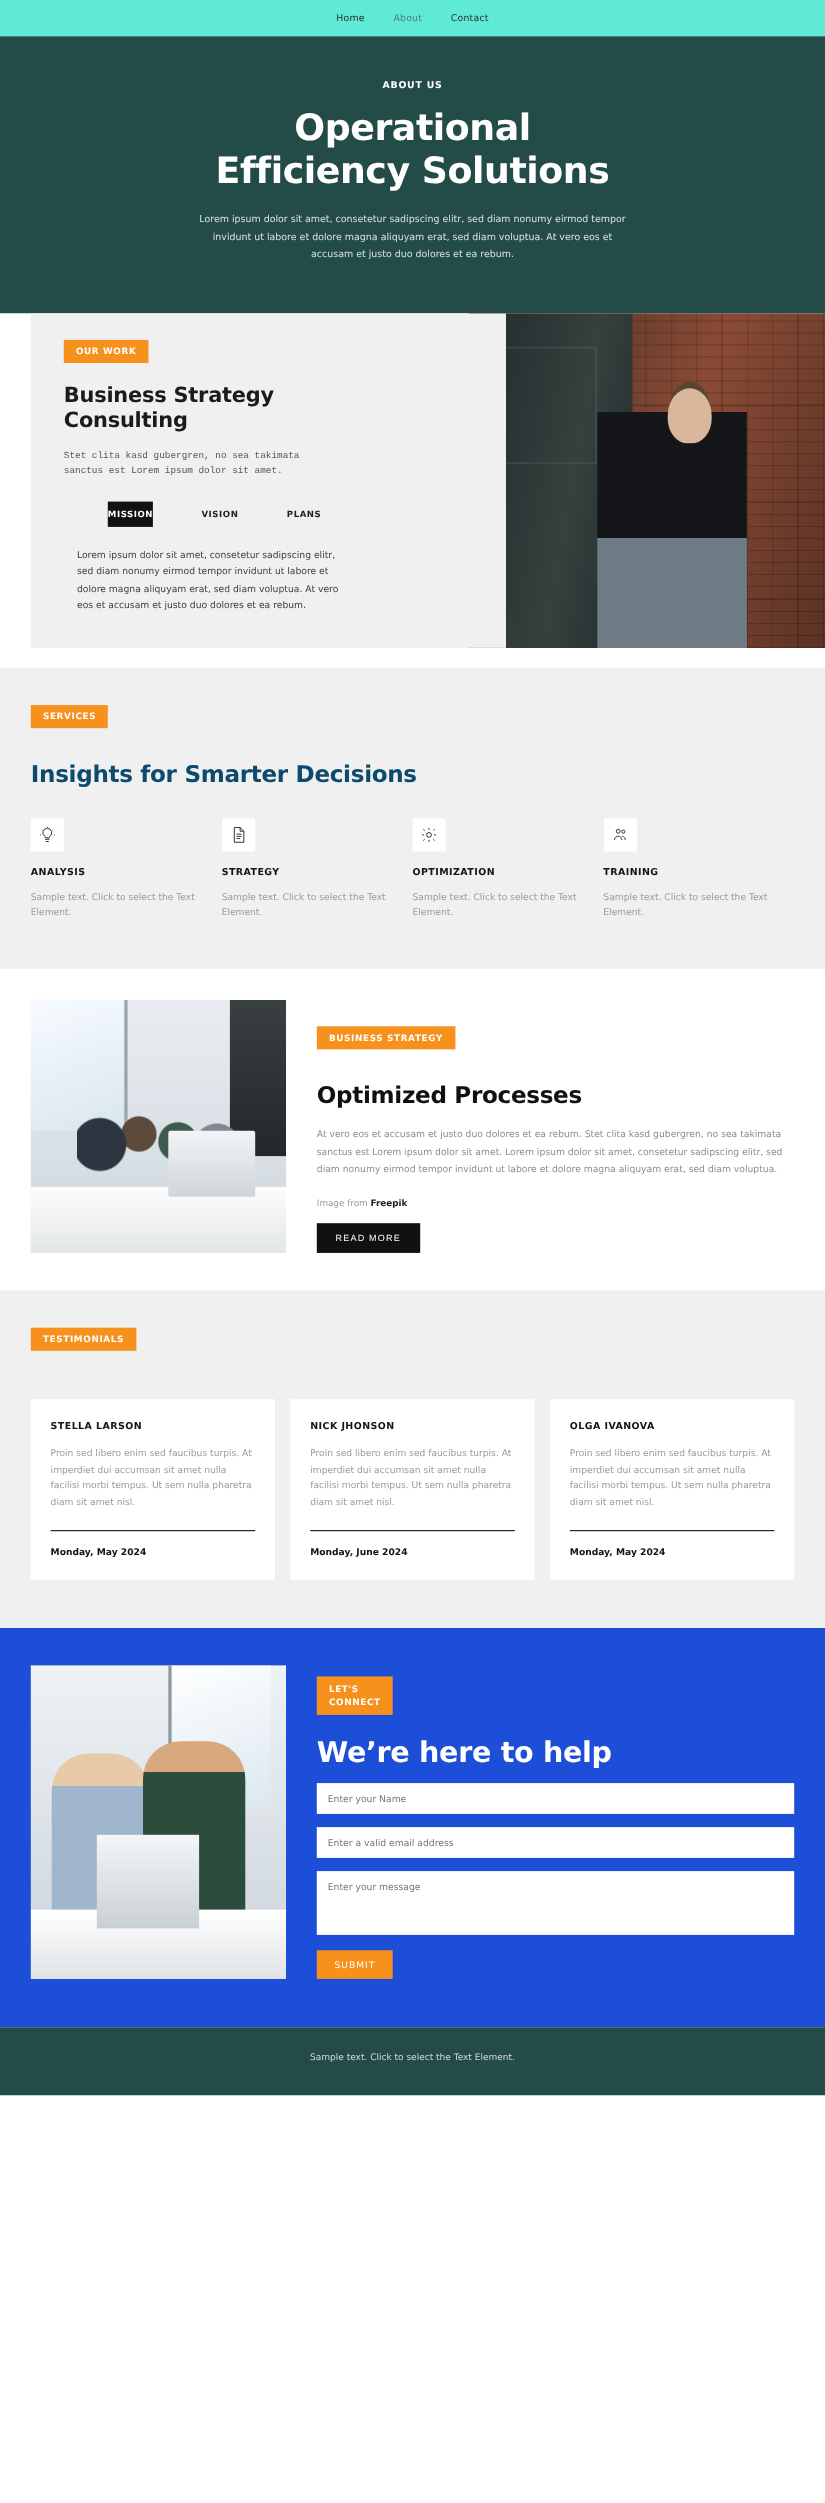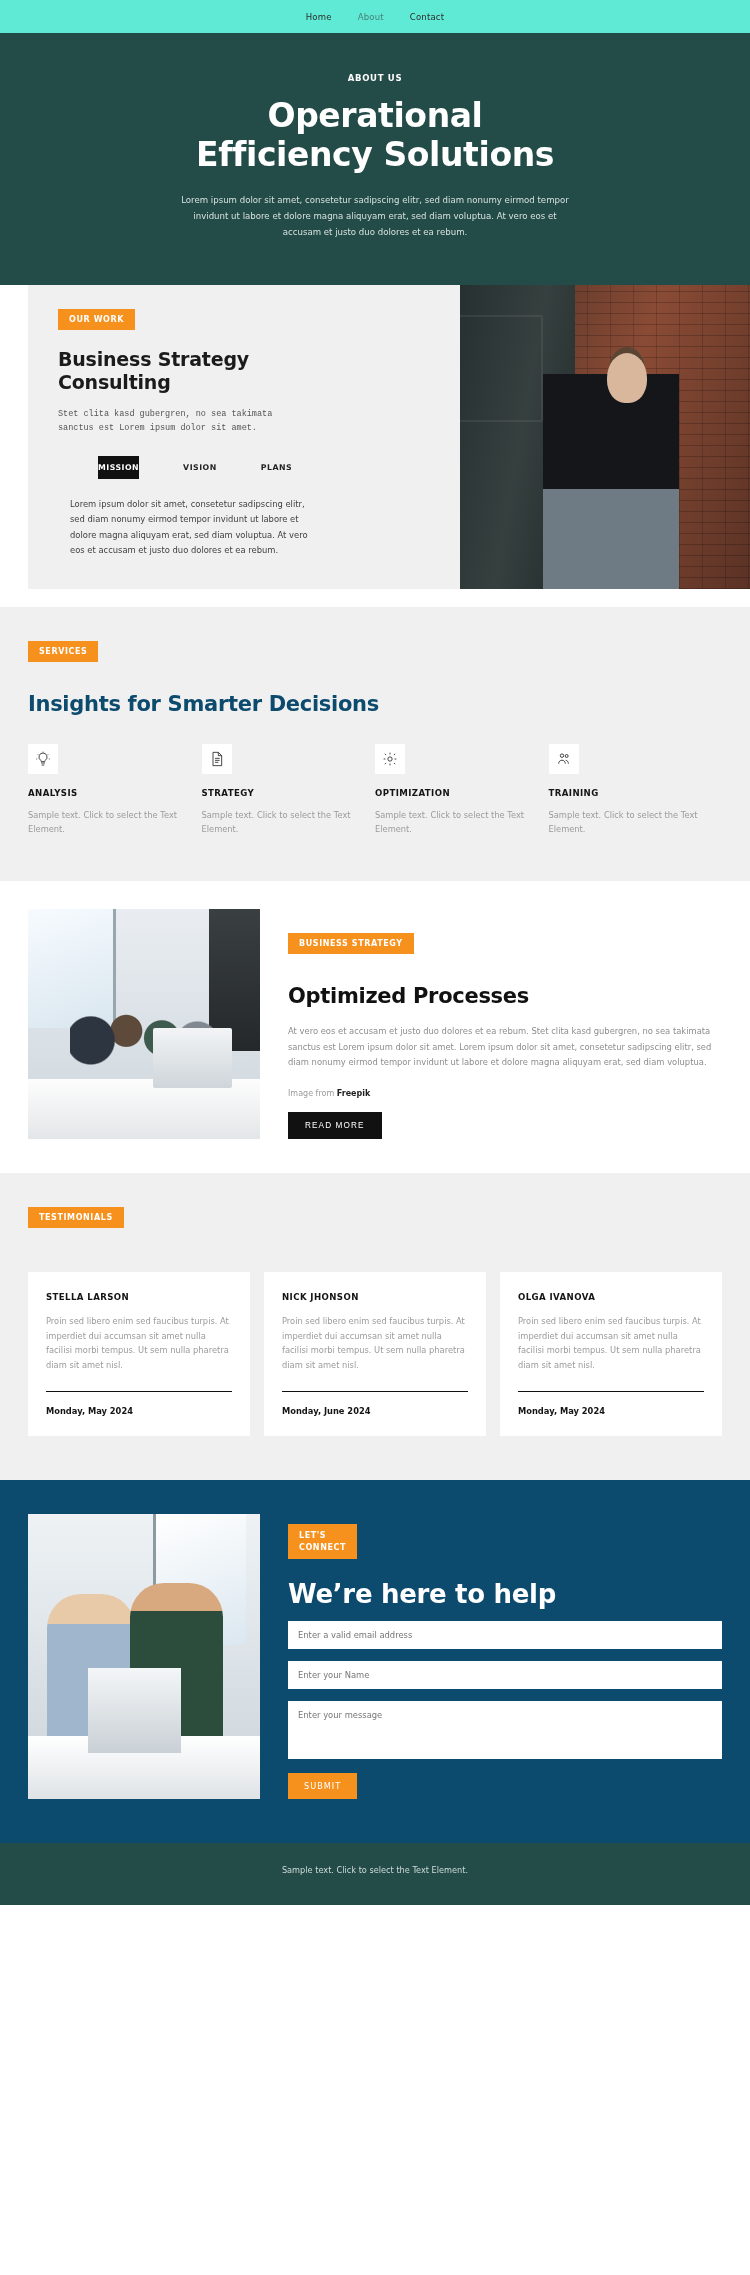--- a/index.html
+++ b/index.html
@@ -296,21 +296,21 @@
     margin: 18px 0 14px 0;
   }
   .testi-date {
     font-size: 8.3px;
     font-weight: bold;
     color: #141414;
   }
 
   
   .contact {
-    background: #0c4a6e;
+    background: #1d4ed8;
     display: flex;
     padding: 34px 28px 44px 28px;
   }
   .contact-photo {
     width: 232px;
     min-height: 235px;
     position: relative;
     overflow: hidden;
     background: linear-gradient(180deg,#eef2f5 0%,#cbd4da 100%);
   }
@@ -531,22 +531,22 @@
     <div class="p2"></div>
     <div class="cdesk"></div>
     <div class="cmon"></div>
   </div>
   <div class="contact-body">
     <span class="badge badge-2line">
       <span>LET'S</span><br>
       <span>CONNECT</span>
     </span>
     <h2 class="contact-title">We’re here to help</h2>
+    <input class="field" type="text" placeholder="Enter your Name" style="">
     <input class="field" type="email" placeholder="Enter a valid email address" style="">
-    <input class="field" type="text" placeholder="Enter your Name" style="">
     <textarea class="field" placeholder="Enter your message" style=""></textarea>
     <button class="btn-submit">SUBMIT</button>
   </div>
 </section>
 
 <footer class="footer">
   <div class="footer-text">Sample text. Click to select the Text Element.</div>
 </footer>
 
 </body></html>

